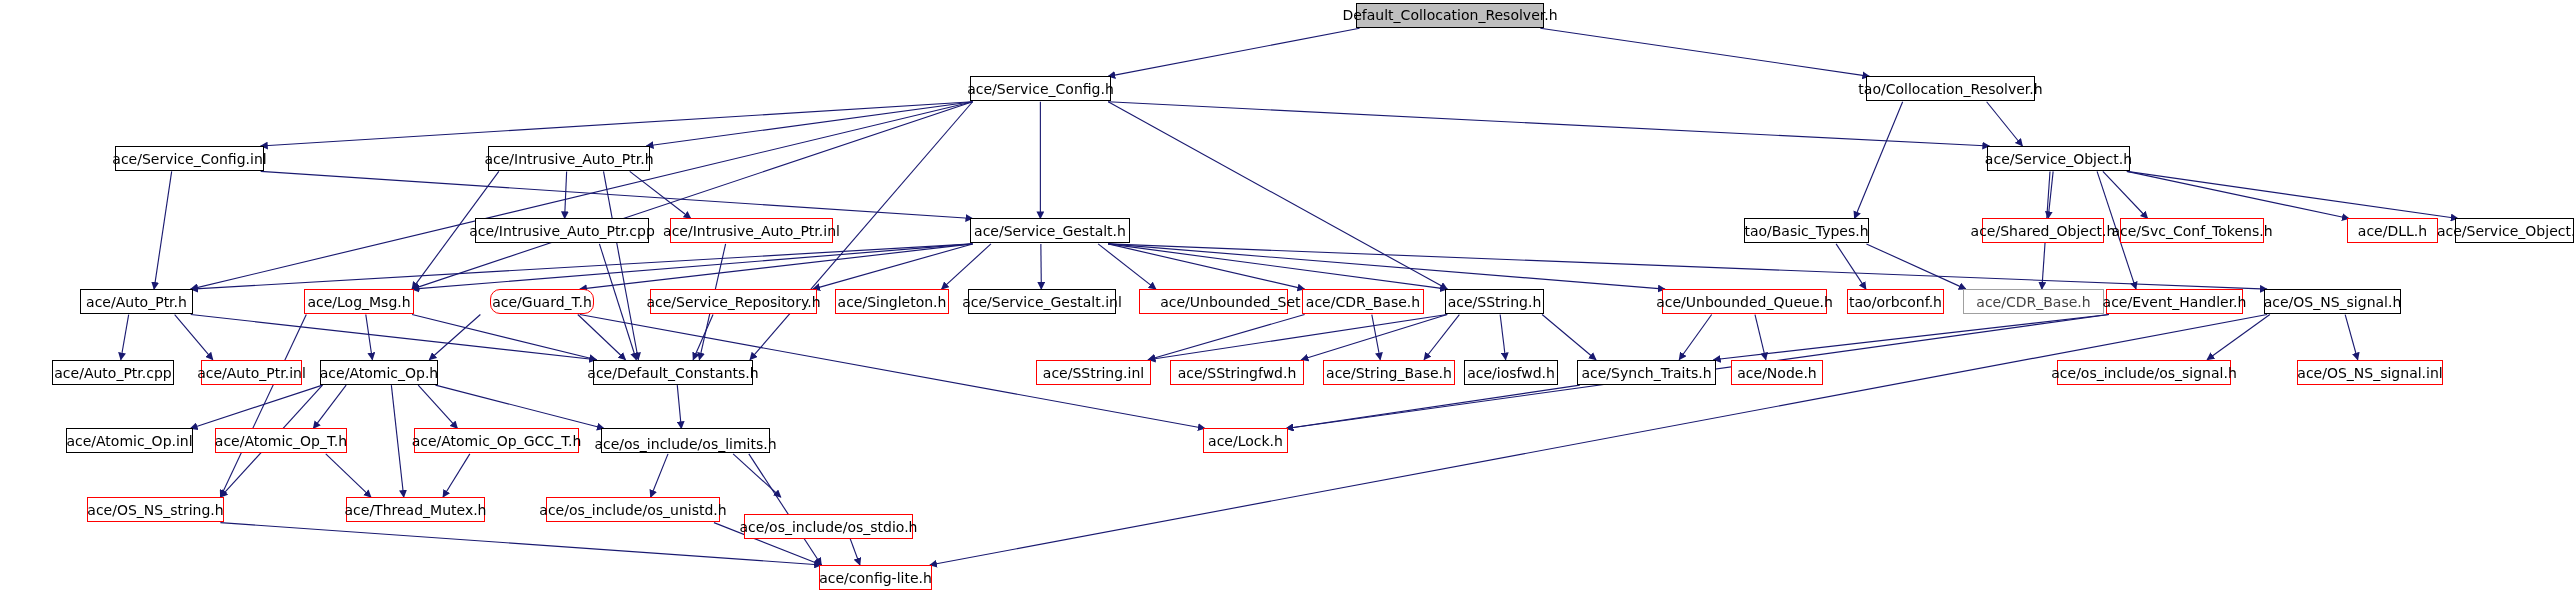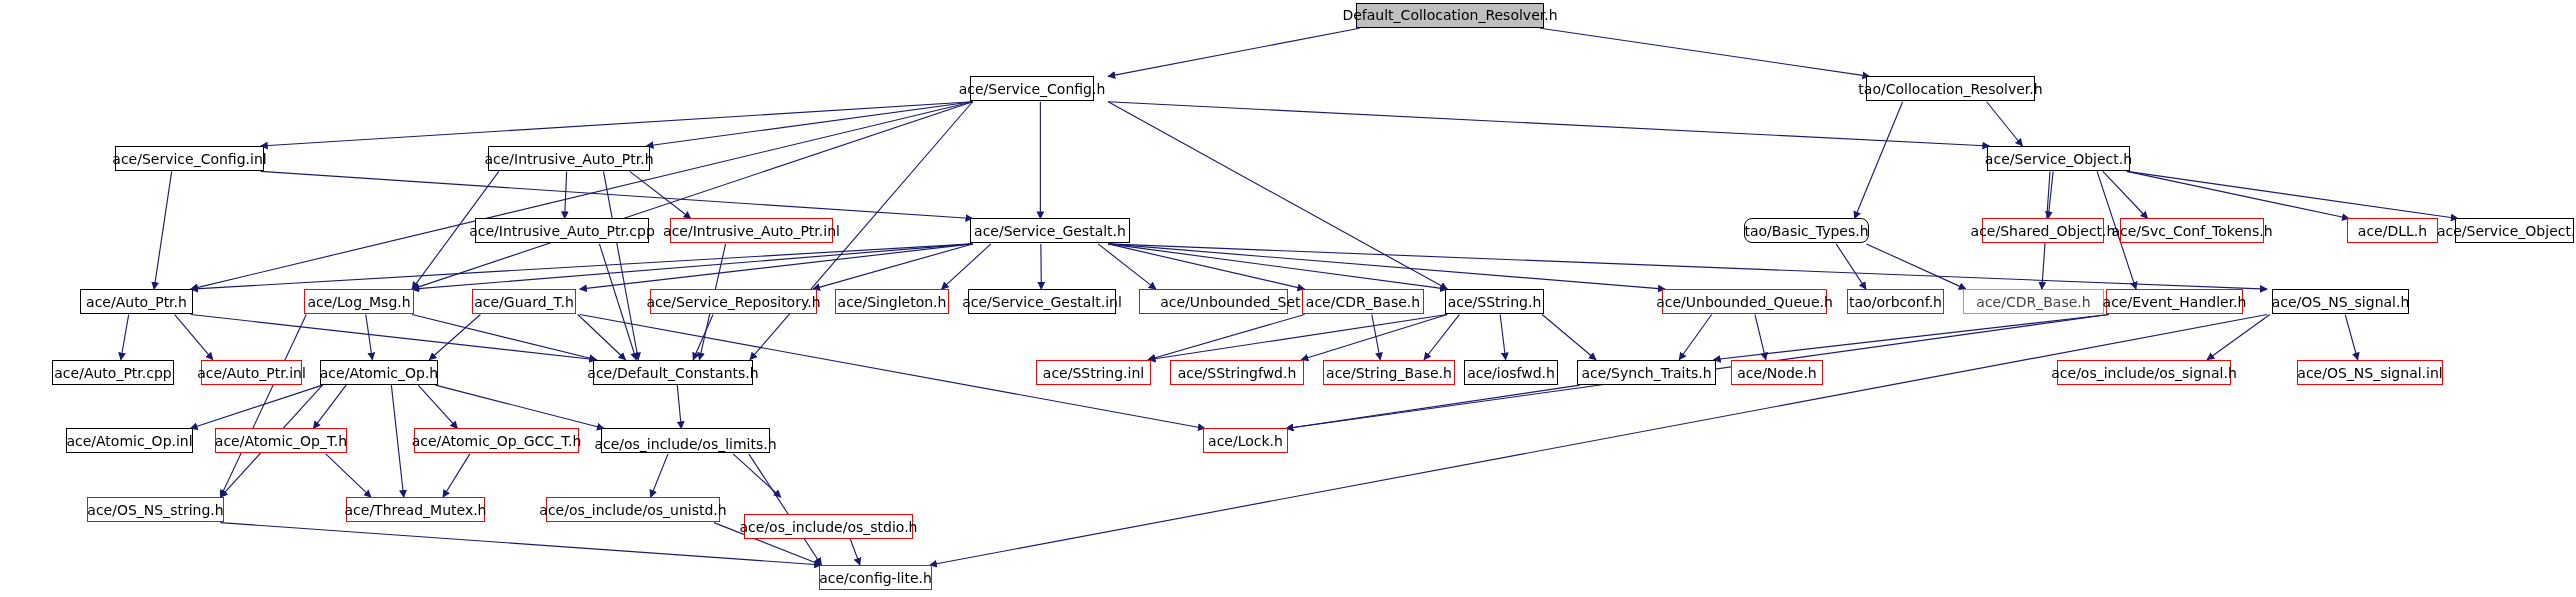--- a/index.html
+++ b/index.html
@@ -104,21 +104,21 @@
         <path d="M 758.3333333333334 555 Q 815.3666666666667 577.5 872.4 600" stroke="#191970" stroke-width="1.2" fill="none" marker-end="url(#arrow)"></path>
         <path d="M 896.6666666666666 555 Q 905 577.5 913.3333333333334 600" stroke="#191970" stroke-width="1.2" fill="none" marker-end="url(#arrow)"></path>
         <path d="M 719.3333333333334 409 Q 721.5 432 723.6666666666666 455" stroke="#191970" stroke-width="1.2" fill="none" marker-end="url(#arrow)"></path>
         <path d="M 1677.96 409 Q 1522.08 432 1366.2 455" stroke="#191970" stroke-width="1.2" fill="none" marker-end="url(#arrow)"></path>
       </g>
   </svg>
   <div id="node-layer">
       <div class="node root" style="left: 1356px; top: 2.8px; width: 188px;">
         <span>Default_Collocation_Resolver.h</span>
       </div>
-      <div class="node black" style="left: 970px; top: 76px; width: 124px;">
+      <div class="node black" style="left: 970px; top: 76px; width: 141px;">
         <span>ace/Service_Config.h</span>
       </div>
       <div class="node black" style="left: 1866px; top: 76px; width: 169px;">
         <span>tao/Collocation_Resolver.h</span>
       </div>
       <div class="node black" style="left: 115px; top: 146px; width: 149px;">
         <span>ace/Service_Config.inl</span>
       </div>
       <div class="node black" style="left: 488px; top: 146px; width: 162px;">
         <span>ace/Intrusive_Auto_Ptr.h</span>
@@ -128,42 +128,42 @@
       </div>
       <div class="node black" style="left: 475px; top: 218px; width: 174px;">
         <span>ace/Intrusive_Auto_Ptr.cpp</span>
       </div>
       <div class="node red" style="left: 670px; top: 218px; width: 163px;">
         <span>ace/Intrusive_Auto_Ptr.inl</span>
       </div>
       <div class="node black" style="left: 970px; top: 218px; width: 160px;">
         <span>ace/Service_Gestalt.h</span>
       </div>
-      <div class="node black" style="left: 1744px; top: 218px; width: 125px; border-radius: 8px;">
+      <div class="node black" style="left: 1744px; top: 218px; width: 125px;">
         <span>tao/Basic_Types.h</span>
       </div>
       <div class="node red" style="left: 1982px; top: 218px; width: 122px;">
         <span>ace/Shared_Object.h</span>
       </div>
       <div class="node red" style="left: 2120px; top: 218px; width: 144px;">
         <span>ace/Svc_Conf_Tokens.h</span>
       </div>
       <div class="node red" style="left: 2347px; top: 218px; width: 91px; text-align: right;">
         <span>ace/DLL.h</span>
       </div>
       <div class="node black" style="left: 2455px; top: 218px; width: 119px;">
         <span>ace/Service_Object.inl</span>
       </div>
       <div class="node black" style="left: 80px; top: 289px; width: 113px;">
         <span>ace/Auto_Ptr.h</span>
       </div>
       <div class="node red" style="left: 304px; top: 289px; width: 110px;">
         <span>ace/Log_Msg.h</span>
       </div>
-      <div class="node red" style="left: 472px; top: 289px; width: 104px;">
+      <div class="node red" style="left: 490px; top: 289px; width: 104px; border-radius: 10px;">
         <span>ace/Guard_T.h</span>
       </div>
       <div class="node red" style="left: 650px; top: 289px; width: 167px;">
         <span>ace/Service_Repository.h</span>
       </div>
       <div class="node red" style="left: 835px; top: 289px; width: 114px;">
         <span>ace/Singleton.h</span>
       </div>
       <div class="node black" style="left: 968px; top: 289px; width: 148px;">
         <span>ace/Service_Gestalt.inl</span>
@@ -182,21 +182,21 @@
       </div>
       <div class="node red" style="left: 1847px; top: 289px; width: 97px;">
         <span>tao/orbconf.h</span>
       </div>
       <div class="node gray" style="left: 1963px; top: 289px; width: 141px;">
         <span>ace/CDR_Base.h</span>
       </div>
       <div class="node red" style="left: 2106px; top: 289px; width: 137px;">
         <span>ace/Event_Handler.h</span>
       </div>
-      <div class="node black" style="left: 2264px; top: 289px; width: 137px; margin-left: 8px;">
+      <div class="node black" style="left: 2264px; top: 289px; width: 137px;">
         <span>ace/OS_NS_signal.h</span>
       </div>
       <div class="node black" style="left: 52px; top: 360px; width: 122px;">
         <span>ace/Auto_Ptr.cpp</span>
       </div>
       <div class="node red" style="left: 201px; top: 360px; width: 101px;">
         <span>ace/Auto_Ptr.inl</span>
       </div>
       <div class="node black" style="left: 320px; top: 360px; width: 118px;">
         <span>ace/Atomic_Op.h</span>

